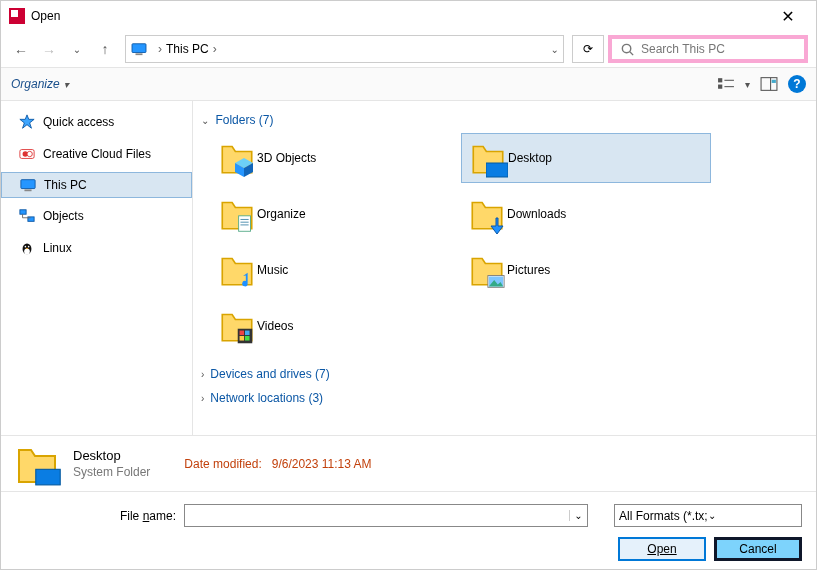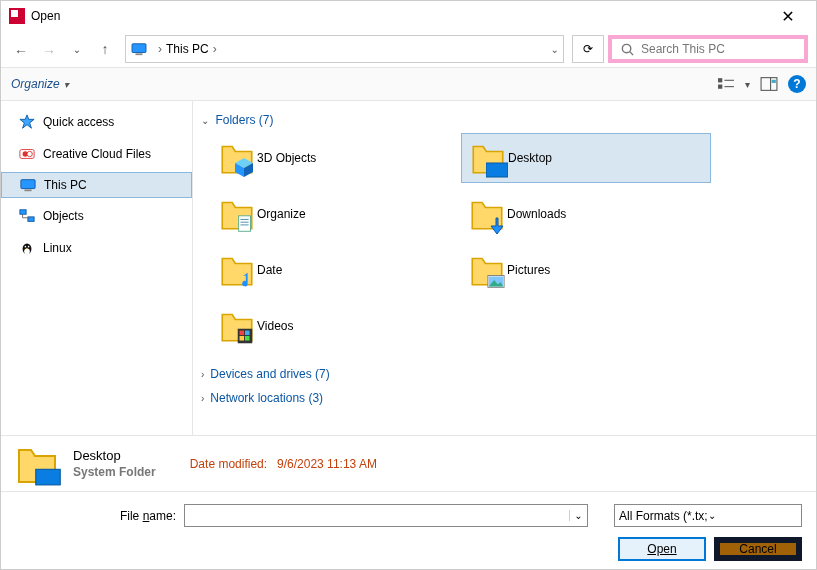--- a/index.html
+++ b/index.html
@@ -45,35 +45,35 @@
 .ficon{width:40px;height:40px;display:flex;align-items:center;justify-content:center;position:relative;}
 
 
 .hdiv{height:1px;background:#e5e5e5;}
 
 
 .detail{height:55px;padding:8px 14px;display:flex;align-items:center;gap:14px;}
 .detail .big-icon{width:44px;height:44px;}
 .detail .meta{display:flex;flex-direction:column;gap:2px;}
 .detail .meta .name{font-size:13px;}
-.detail .meta .sub{color:#777;font-weight:bold;}
+.detail .meta .sub{color:#777;}
 .detail .mod{margin-left:20px;display:flex;gap:10px;color:#c2410c;}
 
 
 .bottom{padding:12px 14px 14px 14px;}
 .fname-row{display:flex;align-items:center;gap:8px;margin-bottom:10px;justify-content:flex-end;}
 .fname-row label{text-align:right;width:100px;}
 .fname-row .combo{flex:0 0 404px;height:23px;border:1px solid #888;display:flex;align-items:center;}
 .fname-row .combo input{flex:1;border:none;outline:none;padding:0 4px; font-size:12px;}
 .fname-row .combo .dd{width:18px;text-align:center;border-left:1px solid #ccc;font-size:10px;cursor:pointer;}
 .fname-row .filter{width:188px;height:23px;border:1px solid #888;display:flex;align-items:center;padding:0 4px;cursor:pointer;}
 .fname-row .filter span{flex:1;white-space:nowrap;overflow:hidden;}
 .fname-row .filter .dd{font-size:10px;}
 .btn-row{display:flex;justify-content:flex-end;gap:8px;}
-.btn{width:88px;height:24px;border:6px solid #0f172a;background:#a16207;display:flex;align-items:center;justify-content:center;cursor:pointer;}
+.btn{width:88px;height:24px;border:3px solid #0f172a;background:#7dd3fc;display:flex;align-items:center;justify-content:center;cursor:pointer;}
 .btn.primary{border:2px solid #0078d7;background:#e5f1fb;}
 .btn.primary span{text-decoration:underline;}
 
 
 .chev{font-size:10px;color:#555;}
 </style>
 </head>
 <body>
 
 <svg width="0" height="0" style="position:absolute">
@@ -313,21 +313,21 @@
       </div>
       <div class="folder-item">
         <div class="ficon">
             <svg width="36" height="36" viewBox="0 0 22 22">
               <use href="#i-folder"></use>
             </svg>
             <svg width="20" height="20" viewBox="0 0 22 22" style="position:absolute;bottom:0;right:3px">
               <use href="#i-music"></use>
             </svg>
           </div>
-        <span>Date</span>
+        <span>Music</span>
       </div>
       <div class="folder-item">
         <div class="ficon">
             <svg width="36" height="36" viewBox="0 0 22 22">
               <use href="#i-folder"></use>
             </svg>
             <svg width="22" height="18" viewBox="0 0 22 20" style="position:absolute;bottom:0;right:0">
               <use href="#i-pic"></use>
             </svg>
           </div>

